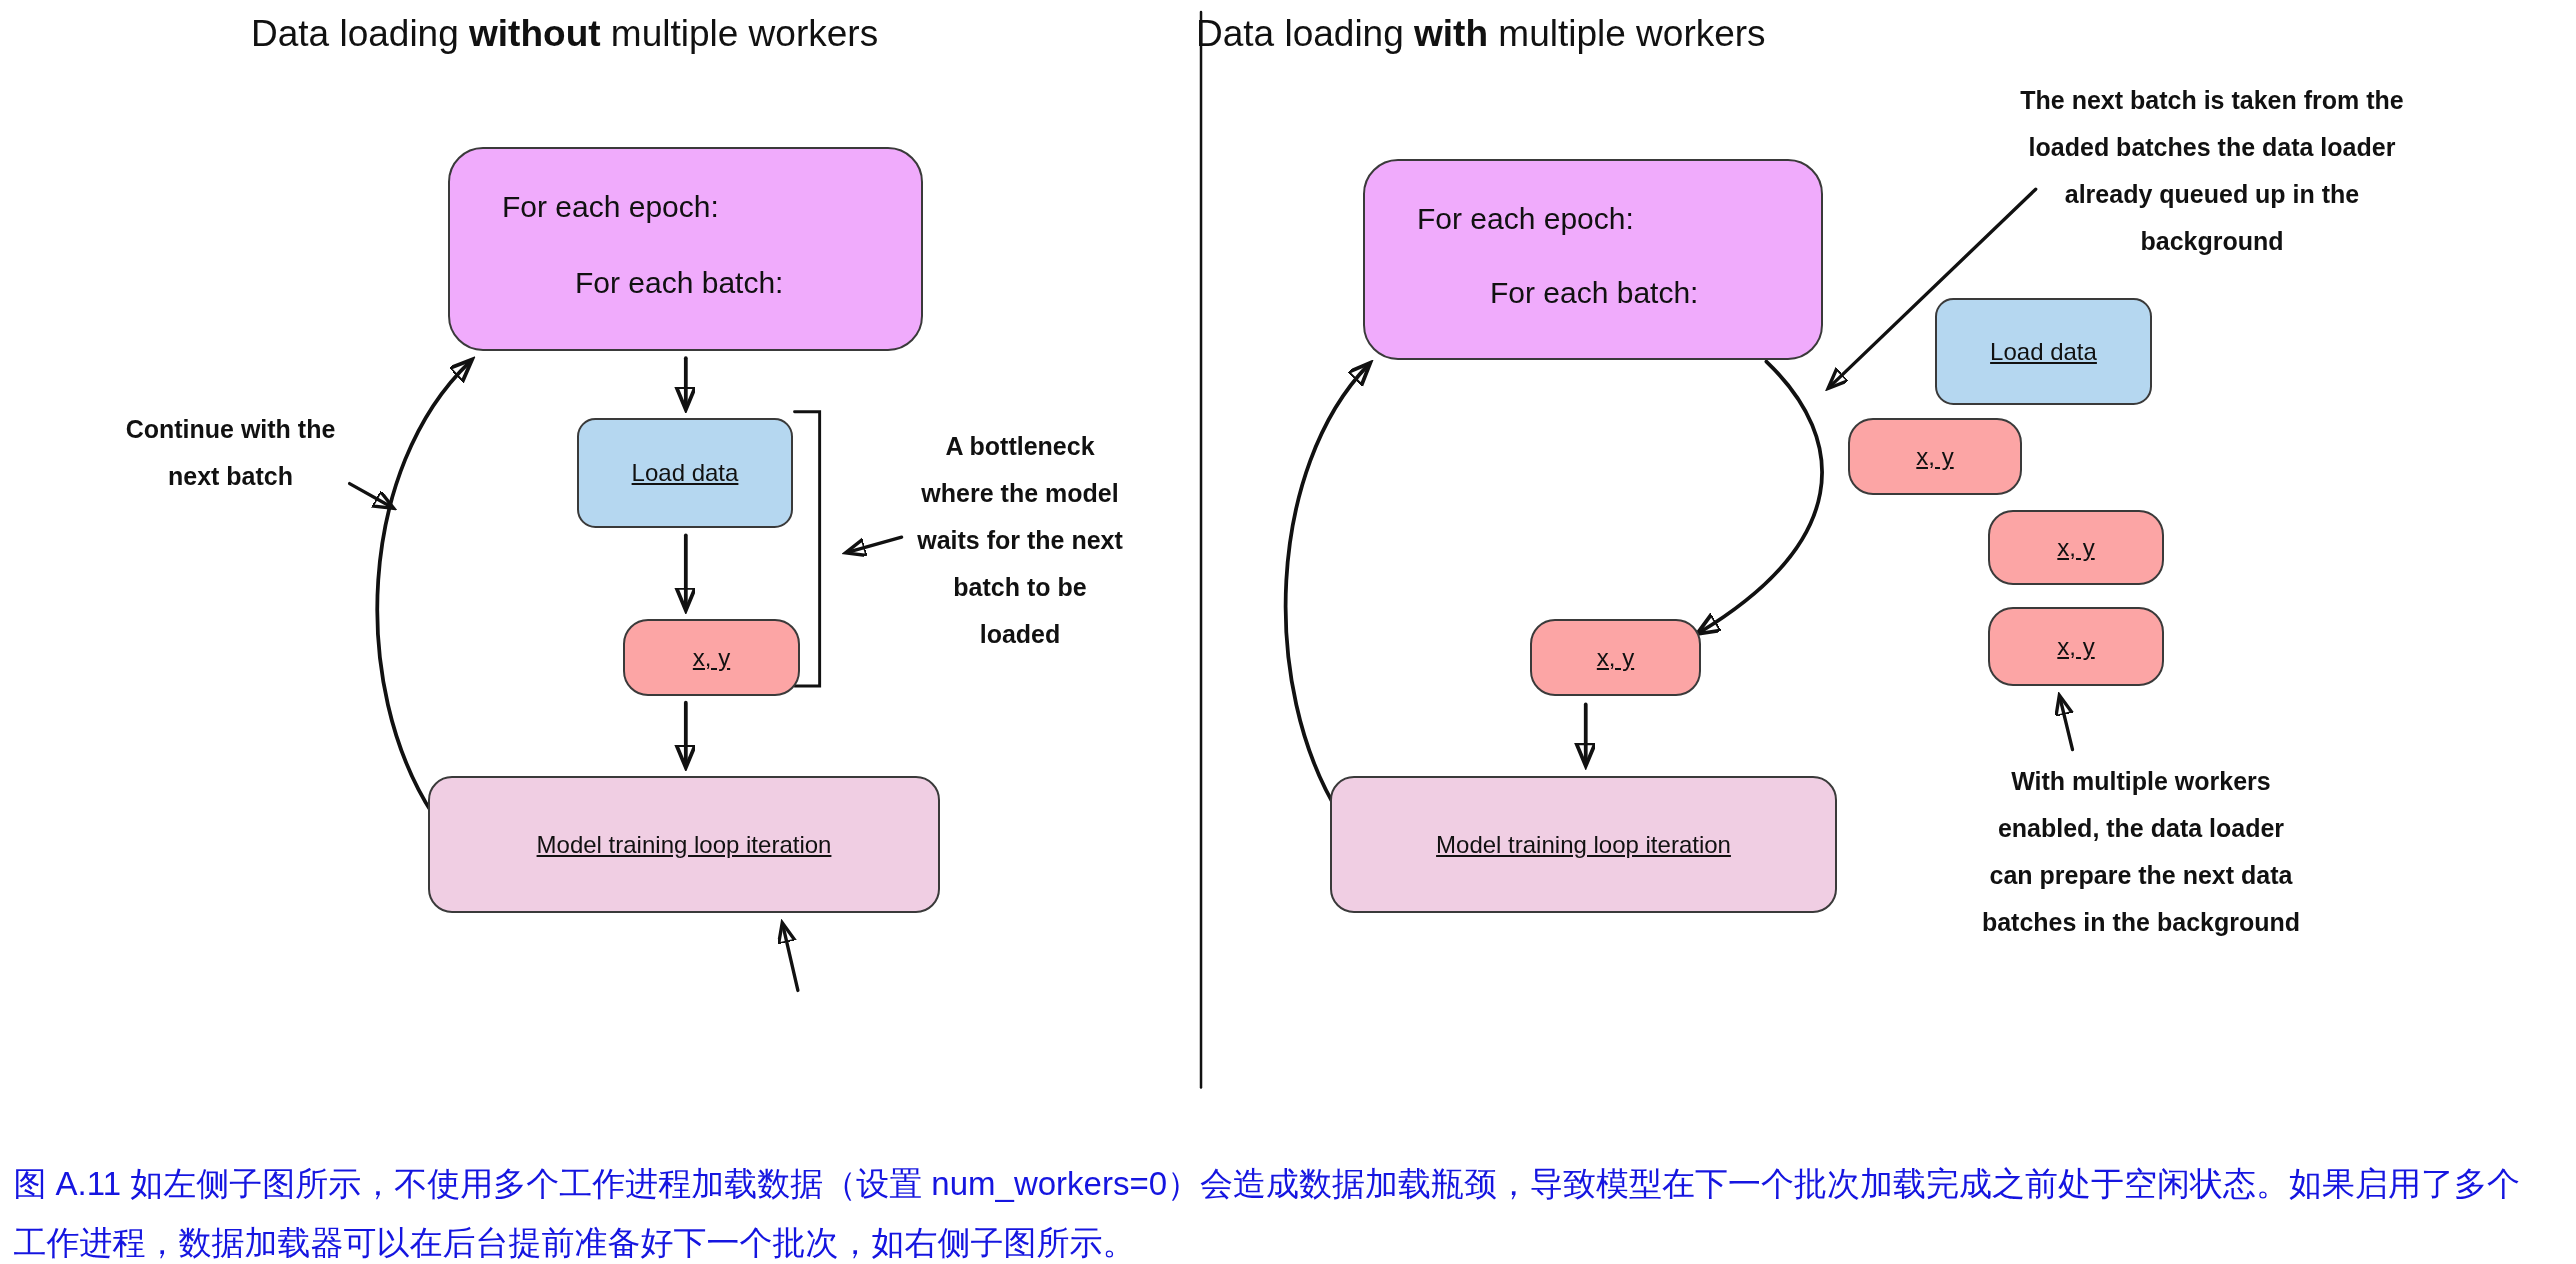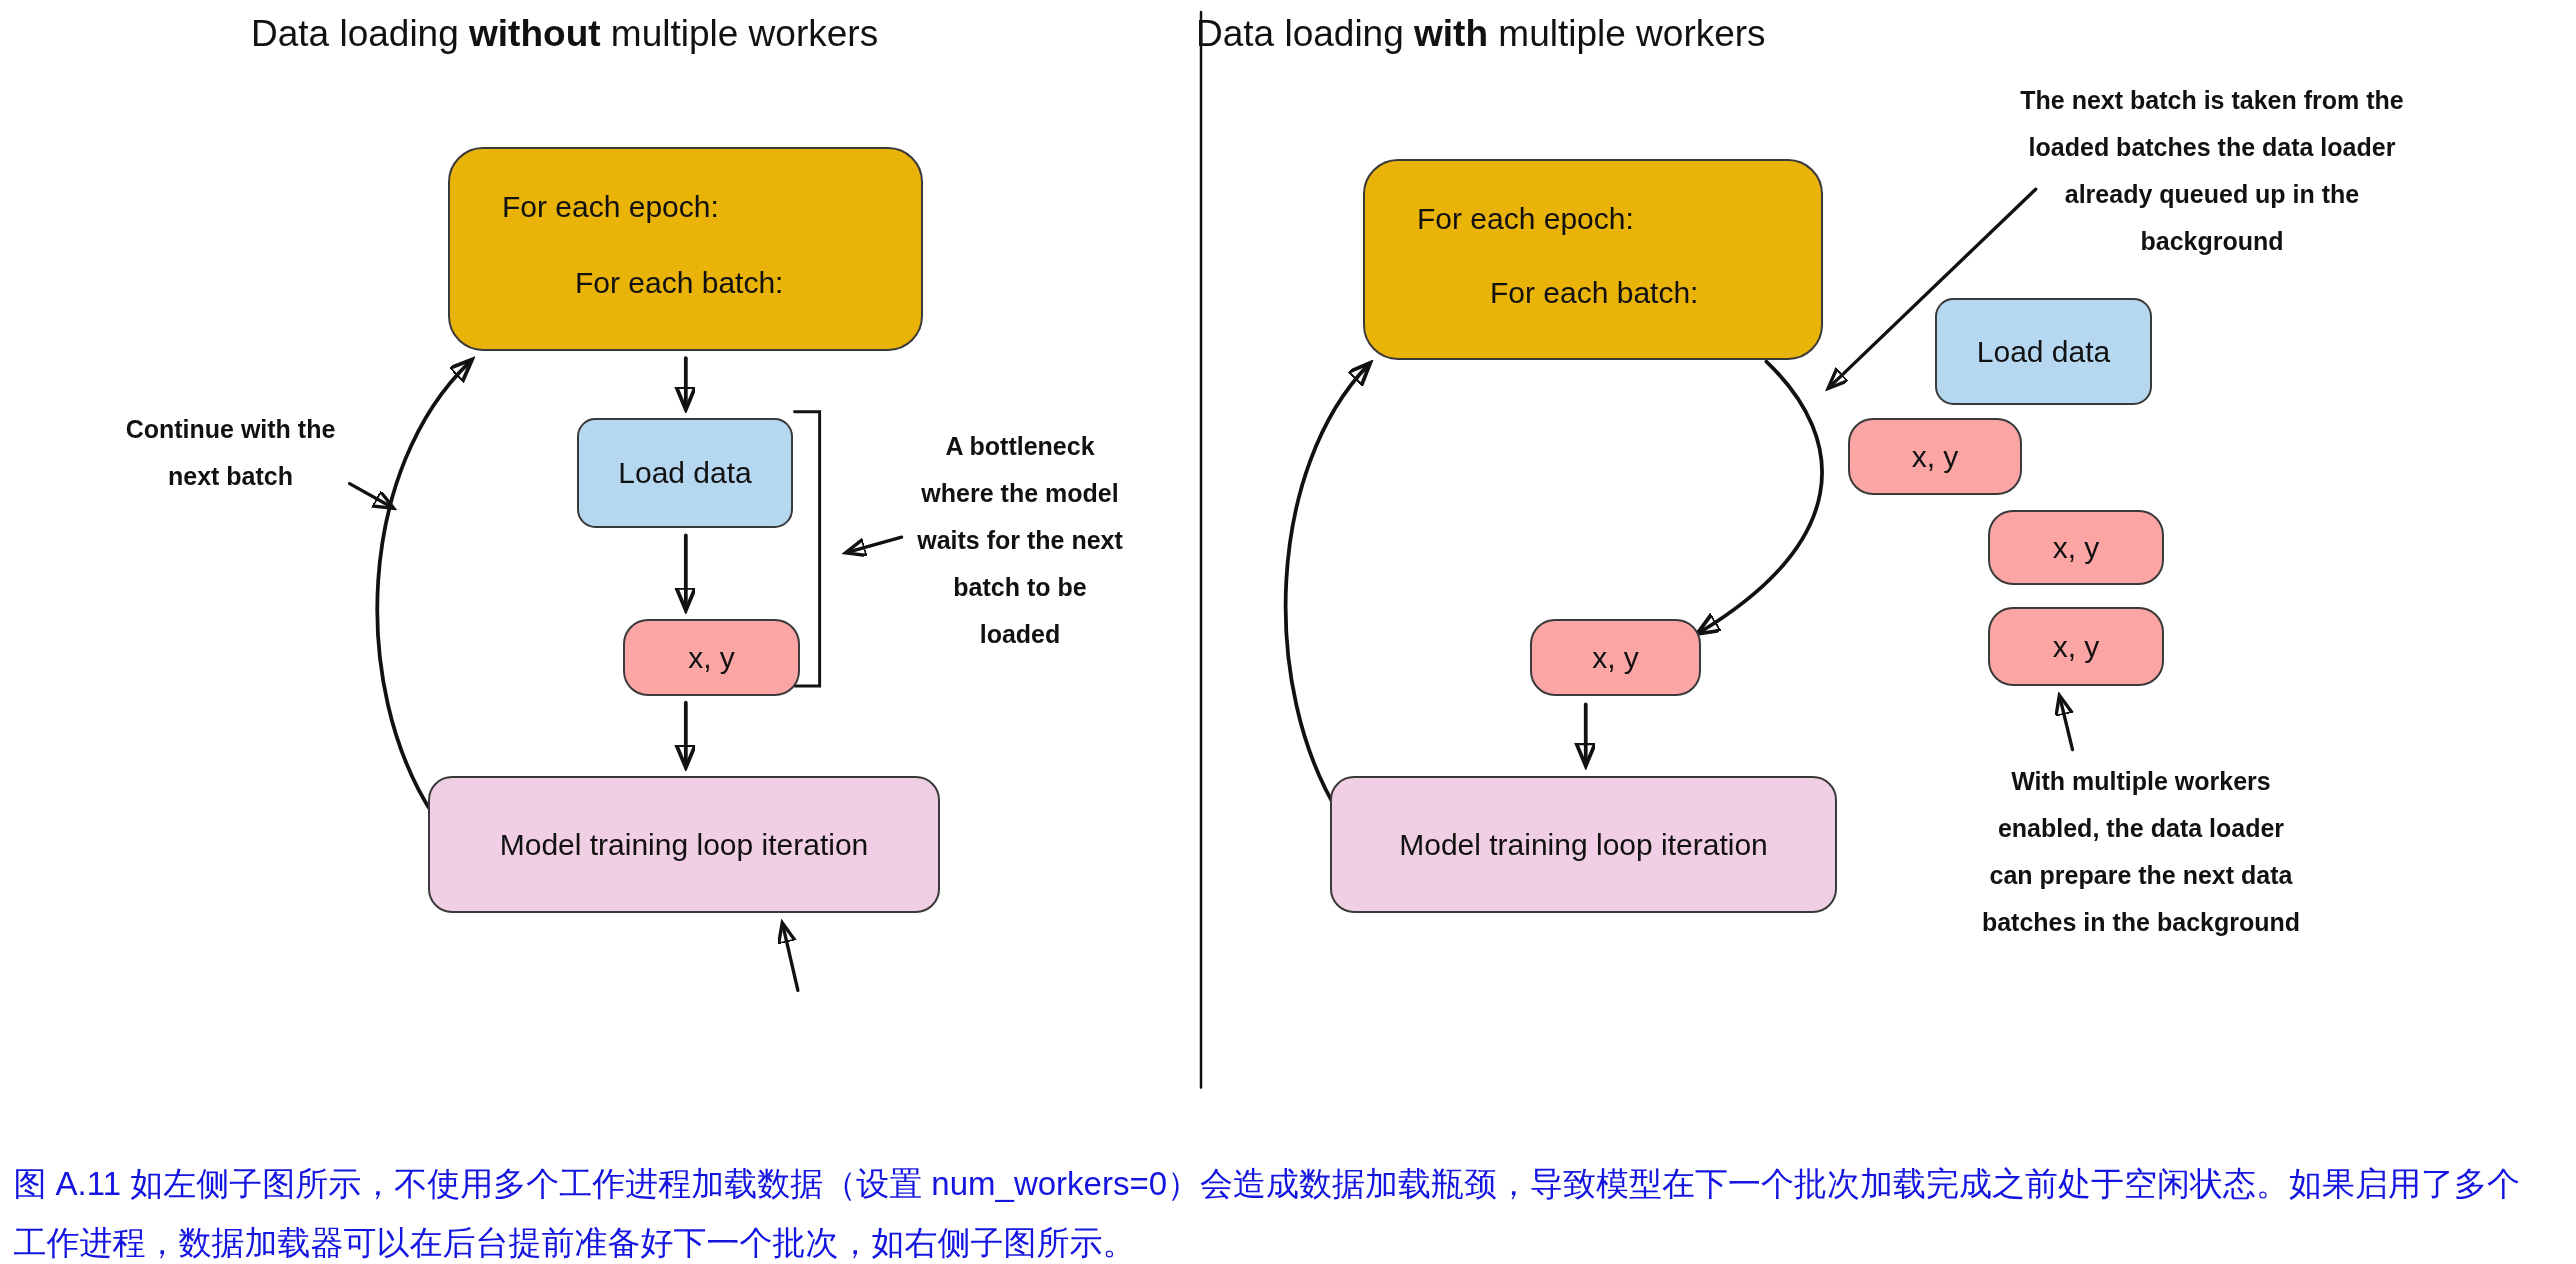--- a/index.html
+++ b/index.html
@@ -4,22 +4,22 @@
 <style>
   html,body{margin:0;padding:0;background:#ffffff;}
   #stage{
     position:relative;width:2576px;height:1265px;overflow:hidden;background:#ffffff;
     font-family:"Liberation Sans","DejaVu Sans",sans-serif;color:#111;
   }
   .abs{position:absolute;}
   .panel-title{font-size:37px;font-weight:400;text-align:left;color:#111;}
   .panel-title b{font-weight:700;}
   .box{position:absolute;border:2.5px solid #3a3a3a;box-sizing:border-box;color:#111;}
-  .box.center{display:flex;align-items:center;justify-content:center;font-size:30px;}
-  .gray{background:#eab308;border-radius:35px;}
+  .box.center{display:flex;align-items:center;justify-content:center;font-size:24px;text-decoration:underline;}
+  .gray{background:#f0abfc;border-radius:35px;}
   .blue{background:#b5d7f0;border-radius:18.4px;}
   .yellow{background:#fca5a5;border-radius:25px;margin-left:28px;}
   .pink{background:#f0cee3;border-radius:24px;}
   .loop-line{font-size:30px;line-height:30px;}
   .note{
     position:absolute;font-size:25px;font-weight:700;line-height:47px;
     text-align:center;white-space:pre-line;color:#111;
   }
   .caption{
     position:absolute;font-size:33px;line-height:59px;color:#1515e0;

